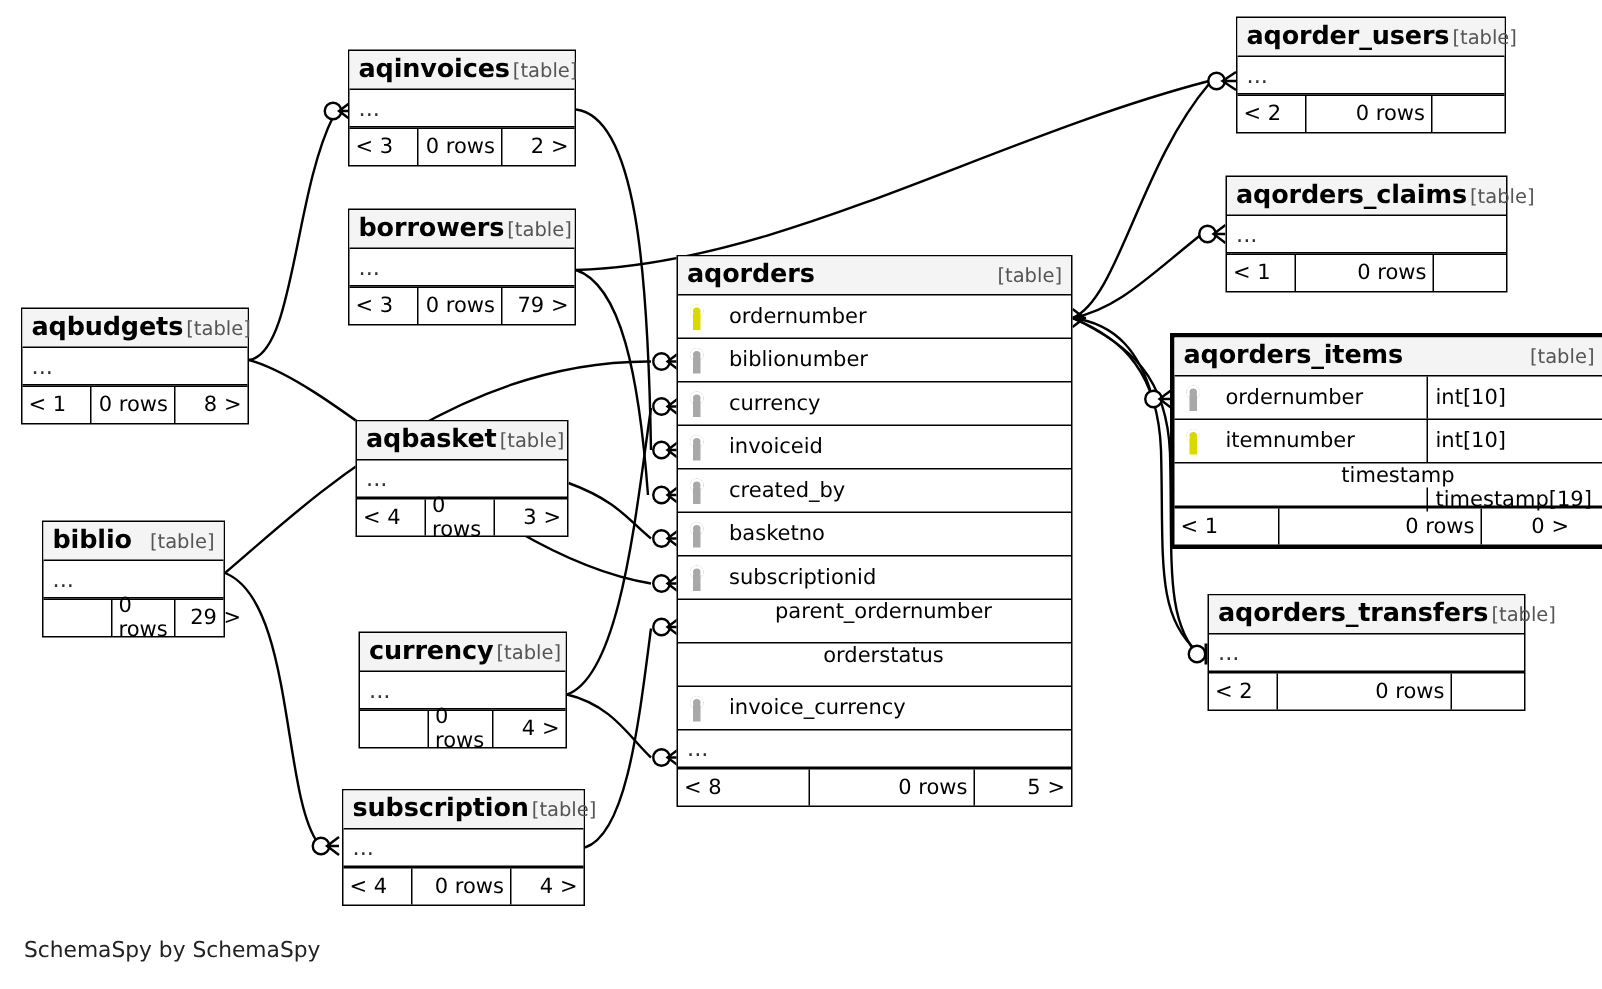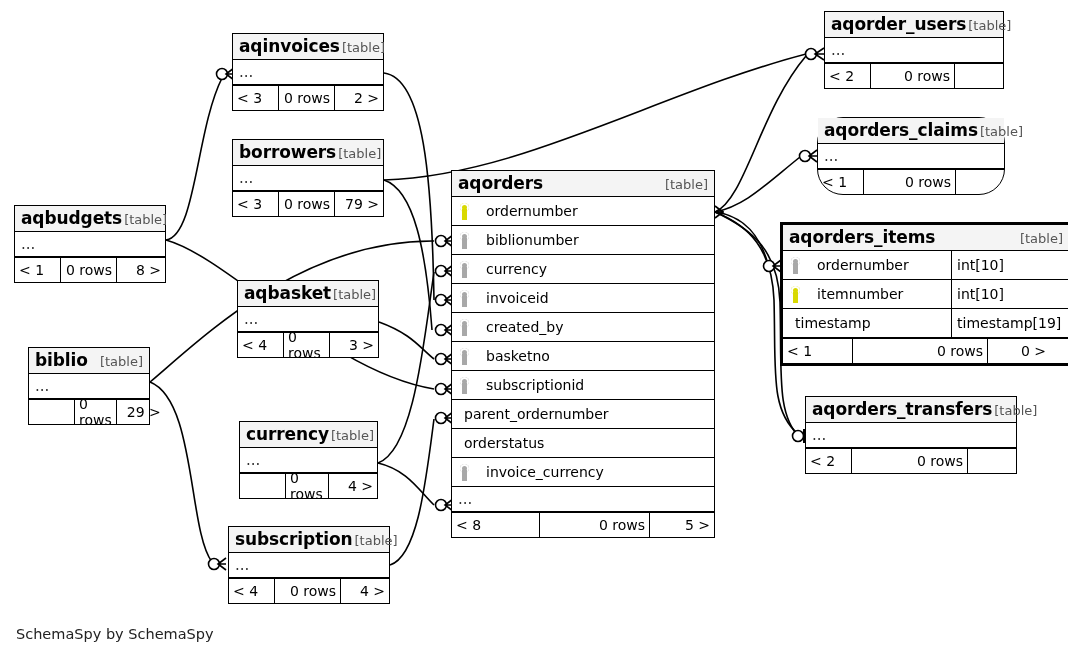--- a/index.html
+++ b/index.html
@@ -11,21 +11,21 @@
   .table{position:absolute;box-sizing:border-box;background:#ffffff;
          border:1px solid #000;}
   .table.focal{border:3px solid #000;}
   .thead{box-sizing:border-box;background:#f4f4f4;border-bottom:1px solid #000;
          padding:2px 6px 3px 6px;white-space:nowrap;display:flex;
          align-items:baseline;justify-content:space-between;}
   .tname{font-weight:bold;font-size:17px;color:#000;letter-spacing:-0.1px;}
   .ttag{font-size:13px;color:#555;padding-left:2px;}
   .trow{box-sizing:border-box;border-bottom:1px solid #000;height:29px;
         display:flex;align-items:center;font-size:14px;color:#000;padding-left:6px;}
-  .trow.nokey{}
+  .trow.nokey{flex-direction:column;}
   .trow:last-child{border-bottom:none;}
   .ellipsis{box-sizing:border-box;border-bottom:1px solid #000;height:25px;
             display:flex;align-items:center;padding-left:6px;font-size:15px;color:#333;}
   .cname{padding-left:6px;}
   .ctype{margin-left:auto;border-left:1px solid #000;height:100%;
          display:flex;align-items:center;padding-left:5px;font-size:14px;
          box-sizing:border-box;}
   .tfoot{box-sizing:border-box;display:flex;height:25px;font-size:14px;}
   .tfoot > div{box-sizing:border-box;display:flex;align-items:center;
                border-right:1px solid #000;height:100%;padding:0 4px;}
@@ -303,21 +303,21 @@
           <span class="tname">aqorder_users</span>
           <span class="ttag">[table]</span>
         </div>
         <div class="ellipsis">...</div>
         <div class="tfoot" style="border-top: 1px solid rgb(0, 0, 0);">
           <div class="fl" style="flex: 0 0 46px;">&lt; 2</div>
           <div class="fr" style="flex: 1 1 auto;">0 rows</div>
           <div class="fr" style="flex: 0 0 48px;"></div>
         </div>
       </div>
-      <div class="table" style="left: 817px; top: 117px; width: 188px; border-radius: 26px;">
+      <div class="table" style="left: 817px; top: 117px; width: 188px;">
         <div class="thead">
           <span class="tname">aqorders_claims</span>
           <span class="ttag">[table]</span>
         </div>
         <div class="ellipsis">...</div>
         <div class="tfoot" style="border-top: 1px solid rgb(0, 0, 0);">
           <div class="fl" style="flex: 0 0 46px;">&lt; 1</div>
           <div class="fr" style="flex: 1 1 auto;">0 rows</div>
           <div class="fr" style="flex: 0 0 48px;"></div>
         </div>

